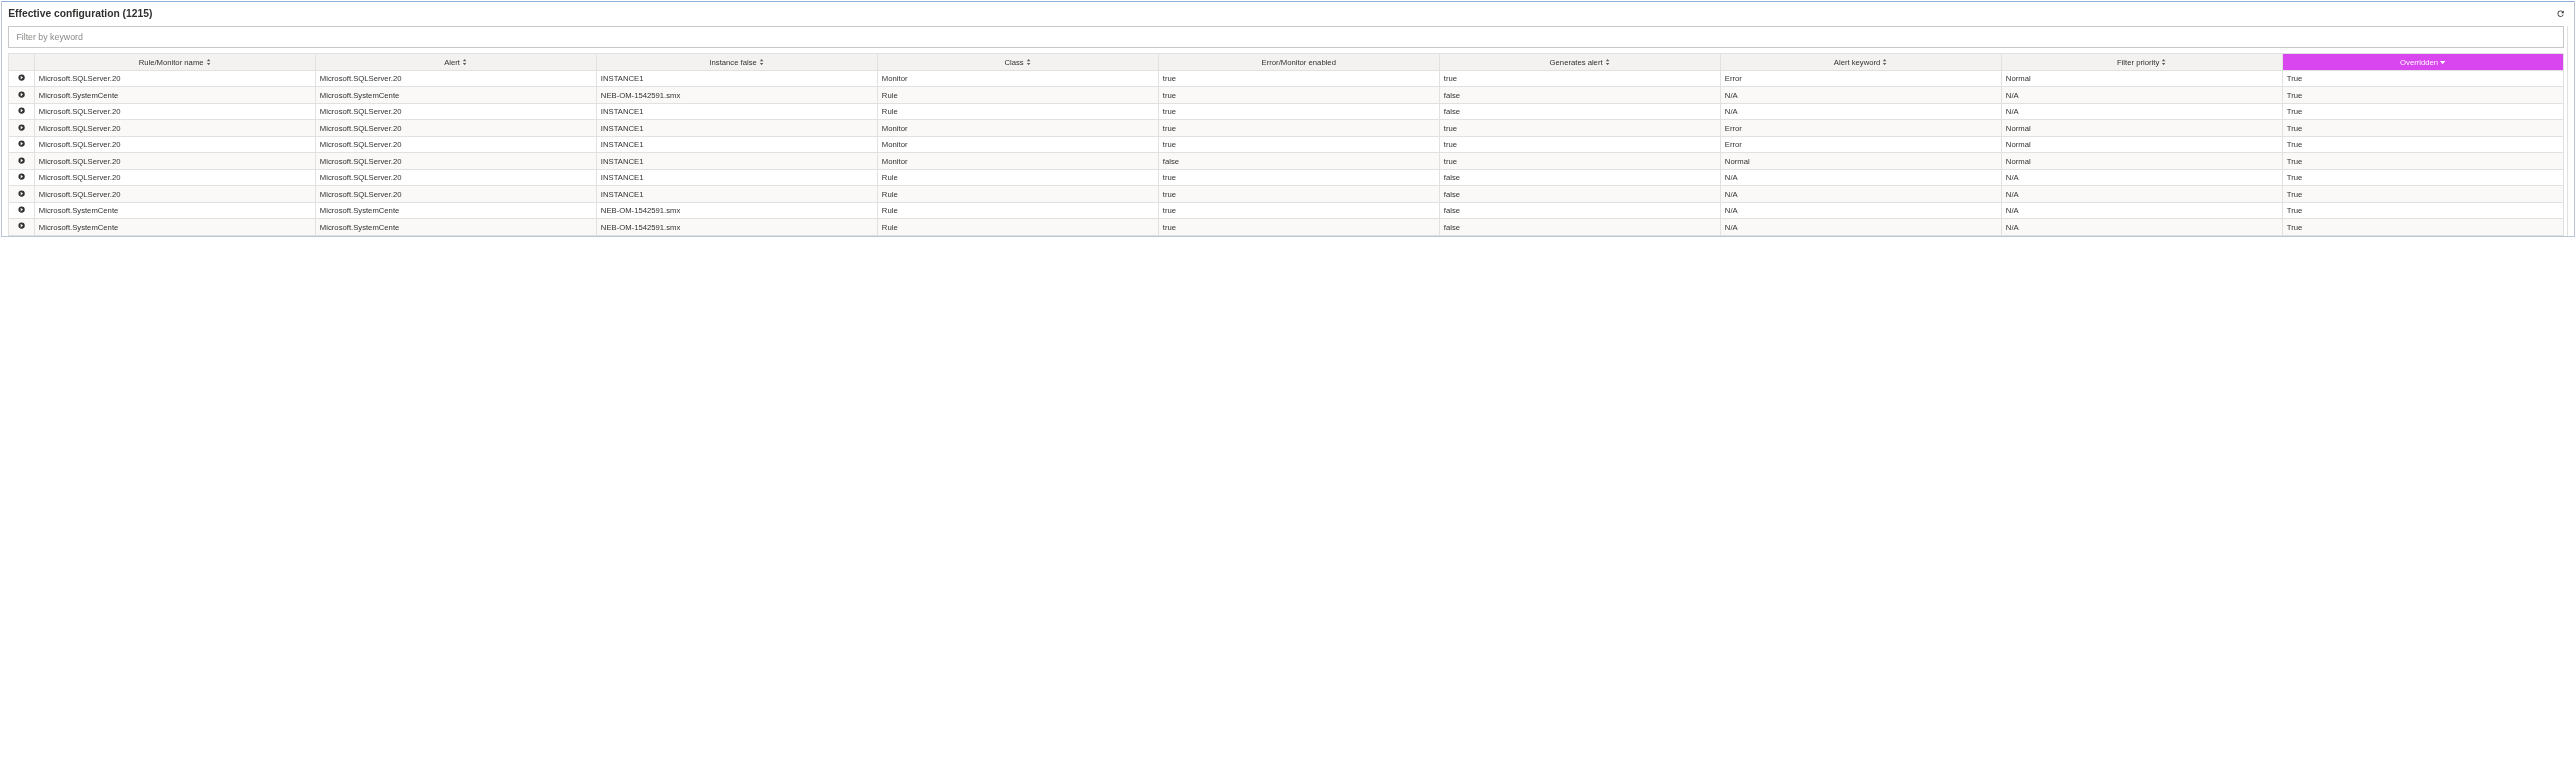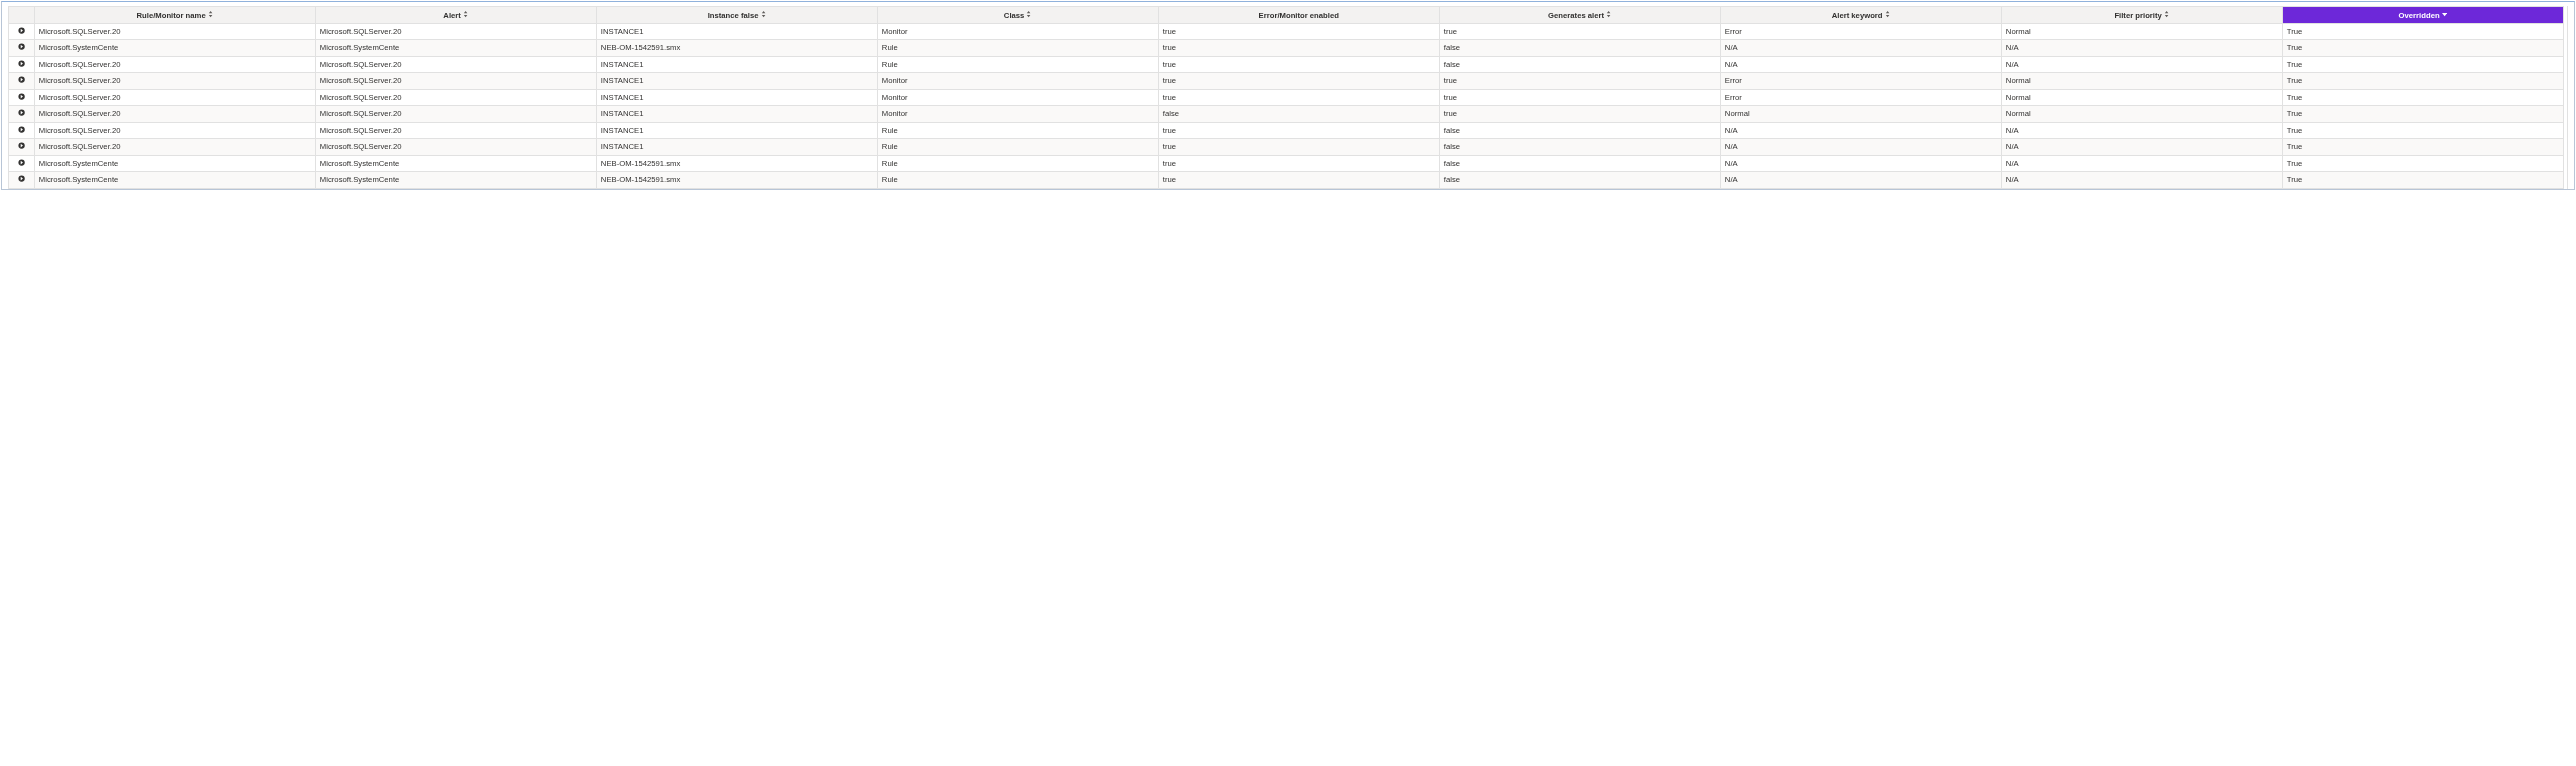--- a/index.html
+++ b/index.html
@@ -55,28 +55,28 @@
     border: 0.5px solid #e1e1e1;
     padding: 3.1px 4.1px;
     text-align: left;
     white-space: nowrap;
     overflow: hidden;
     text-overflow: clip;
     font-size: 7.7px;
   }
   .grid th {
     background: #f3f2f1;
-    font-weight: 700;
+    font-weight: 400;
     color: #323130;
     text-align: center;
     user-select: none;
   }
   .grid th.sortable { cursor: pointer; }
   .grid th.sorted {
-    background: #6d28d9;
+    background: #d946ef;
     color: #fff;
   }
   .grid tbody tr:nth-child(even) td { background: #faf9f8; }
   .grid tbody tr:nth-child(odd) td  { background: #ffffff; }
   col.expander { width: 19.6px; }
   td.expander { text-align: center; }
   .expander-btn {
     display:inline-flex; align-items:center; justify-content:center;
     width:9.3px; height:9.3px; cursor:pointer;
   }
@@ -95,23 +95,34 @@
   .scrollbar-thumb {
     position:absolute; left:1px; right:1px; top:1px; height:36px;
     background:#c1c1c1; border-radius:1px;
   }
 </style>
 </head>
 <body>
 
 <div class="panel">
 
+  <div class="panel-header">
+    <span class="panel-title">Effective configuration (1215)</span>
+    <span class="refresh-btn">
+      <span>
+        <svg viewBox="0 0 24 24">
+            <path fill="#323130" d="M17.65 6.35A7.96 7.96 0 0 0 12 4a8 8 0 1 0 7.74 10h-2.08A6 6 0 1 1 12 6c1.66 0 3.14.69 4.22 1.78L13 11h7V4l-2.35 2.35z"></path>
+          </svg>
+      </span>
+    </span>
+  </div>
 
   <div class="body-row">
     <div class="content">
+      <input class="filter-box" type="text" placeholder="Filter by keyword" style="">
 
       <table class="grid">
         <colgroup>
           <col class="expander">
           <col style="width:11%">
             <col style="width:11%">
             <col style="width:11%">
           <col style="width:11%">
             <col style="width:11%">
             <col style="width:11%">

